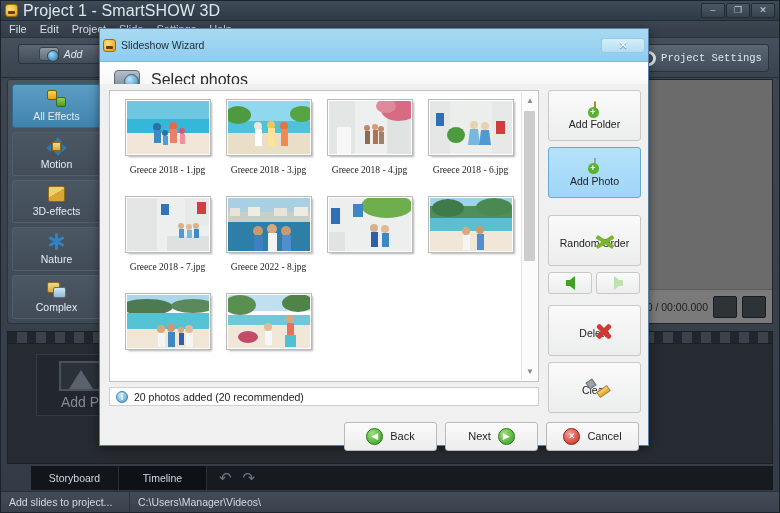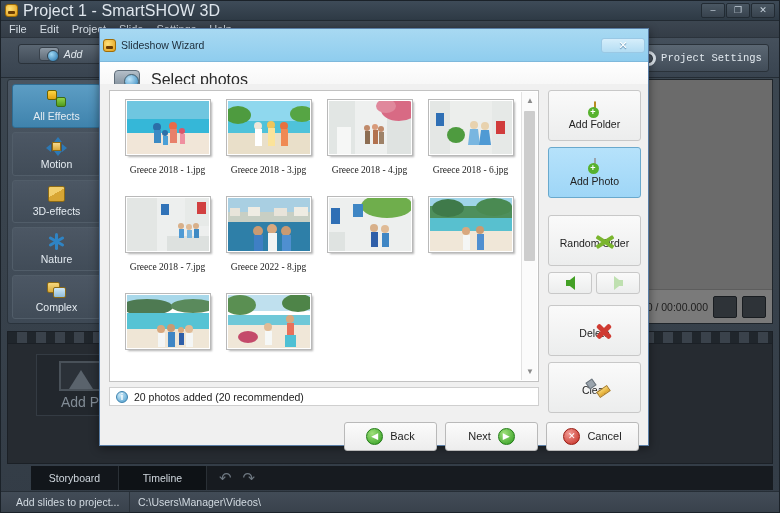--- a/index.html
+++ b/index.html
@@ -160,21 +160,21 @@
     color:#cfd6dd; font-size:10.5px; display:flex;align-items:center;justify-content:center;
   }
   .tab.active { background:#12161b; }
   .undoredo { display:flex; align-items:center; gap:11px; padding:0 12px; color:#6d7780; font-size:15px;}
   .statusbar {
     position:absolute; left:0; bottom:0; right:0; height:21px;
     background:linear-gradient(#424c57,#39424c);
     border-top:1px solid #262e36; display:flex; align-items:center;
     color:#d2dae1; font-size:10.5px;
   }
-  .sb-1{ padding-left:15px; width:128px; }
+  .sb-1{ padding-left:8px; width:128px; }
   .sb-2{ border-left:1px solid #2b333b; padding-left:8px; flex:1; height:100%;
          display:flex; align-items:center;}
   
   .dialog {
     position:absolute; left:98px; top:27px; width:550px; height:418px;
     background:#f0f0f0; border:1px solid #5a7ea6;
     box-shadow:0 2px 9px rgba(0,0,0,.45);
   }
   .dlg-tb {
     height:33px; background:linear-gradient(#a8d9f2,#8fcdee);

